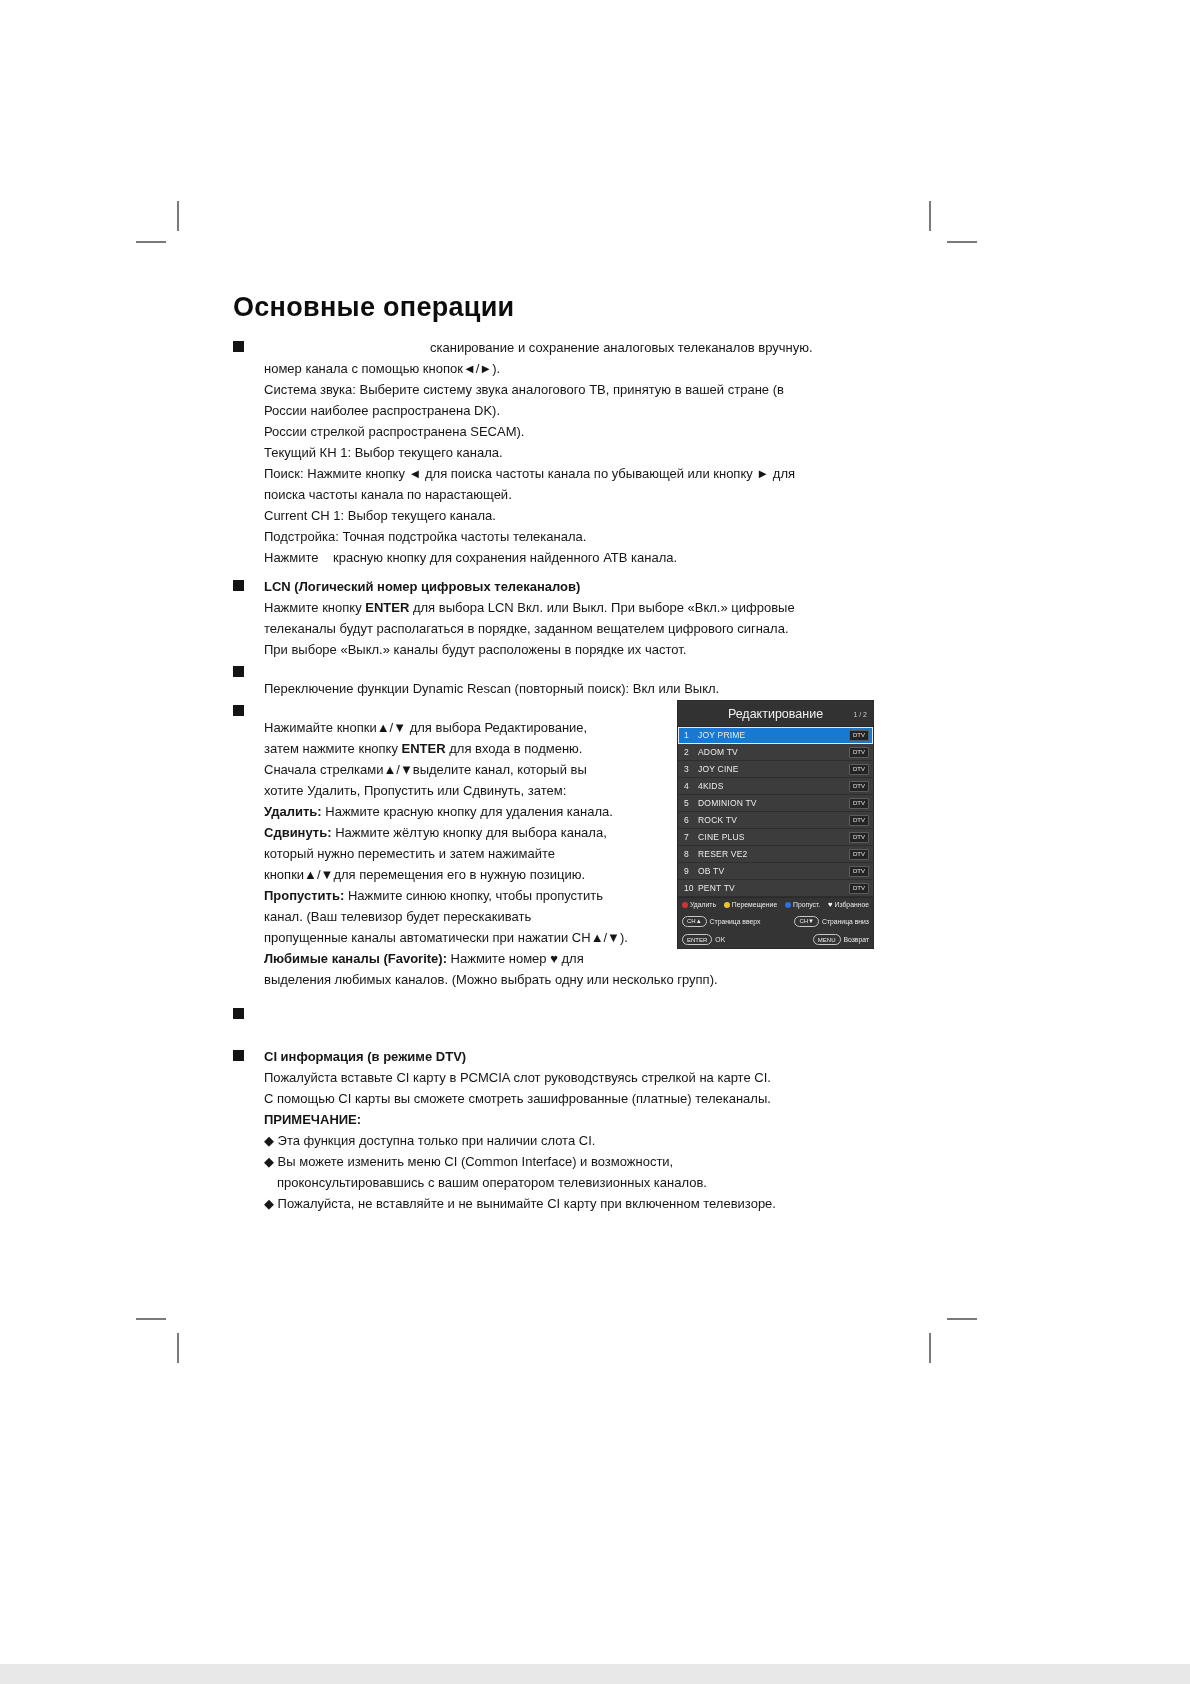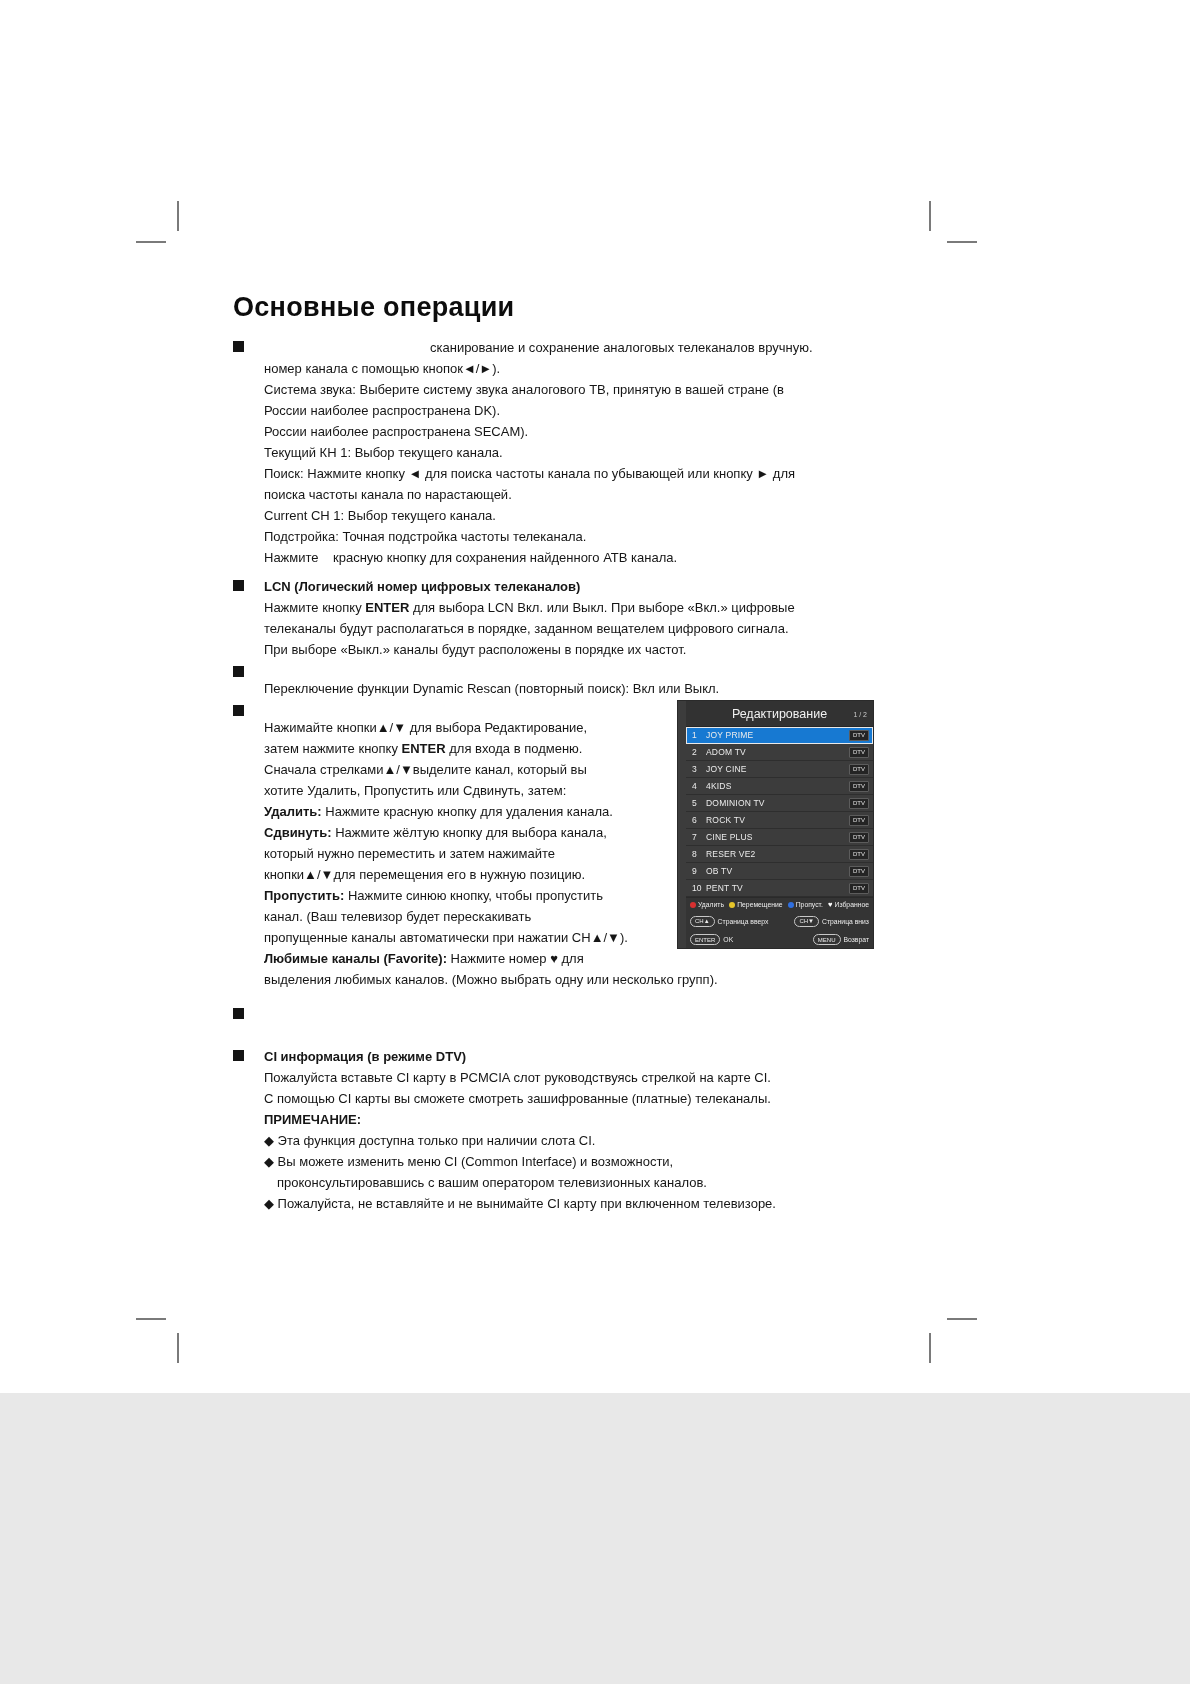--- a/index.html
+++ b/index.html
@@ -1,18 +1,18 @@
 <!DOCTYPE html>
 <html><head>
 <meta charset="utf-8">
 <style>
   * { margin:0; padding:0; box-sizing:border-box; }
   html,body { background:#e8e8e8; }
   .page {
-    position:relative; width:1190px; height:1393px; margin:0 auto;
+    position:relative; width:1190px; height:1664px; margin:0 auto;
     background:#ffffff; font-family:"Liberation Sans", sans-serif; color:#161616;
     overflow:hidden;
   }
   
   .crop { position:absolute; background:#7a7a7a; }
   .crop.v { width:2px; height:30px; }
   .crop.h { width:30px; height:2px; }
 
   .content { position:absolute; left:233px; top:292px; width:705px; }
 
@@ -30,21 +30,21 @@
   .ln { font-size:13px; line-height:21px; min-height:21px; white-space:pre; }
   .ln .bold { font-weight:bold; }
   .ln.blank { min-height:16px; }
   .indent-lg { padding-left:166px; }
   .indent-sm { padding-left:13px; }
 
   
   .tv {
     position:absolute; left:445px; top:0; width:195px; height:247px;
     background:#3c3c3c; z-index:2; display:flex; flex-direction:column;
-    box-shadow:0 0 0 1px #2a2a2a; font-family:"Liberation Sans", sans-serif;padding-left:8px;
+    box-shadow:0 0 0 1px #2a2a2a; font-family:"Liberation Sans", sans-serif;
   }
   .tv-header { height:26px; flex:0 0 26px; background:#323232; border-bottom:1px solid #262626;
     display:flex; align-items:center; justify-content:center; position:relative; }
   .tv-title { color:#f2f2f2; font-size:12.5px; }
   .tv-page { position:absolute; right:6px; top:10px; color:#cccccc; font-size:7px; }
 
   .tv-list { flex:0 0 auto; }
   .tv-row { height:17px; display:flex; align-items:center; padding:0 4px 0 6px;
     border-bottom:1px solid #2e2e2e; background:#3c3c3c; }
   .tv-row.selected { outline:1px solid #e9e9e9; outline-offset:-1px; }
@@ -82,21 +82,21 @@
   <div class="content">
 
     <h1 class="title">Основные операции</h1>
 
     <div class="sec">
       <span class="bullet"></span>
       <div class="ln indent-lg"><span>сканирование и сохранение аналоговых телеканалов вручную.</span></div>
       <div class="ln"><span>номер канала с помощью кнопок◄/►).</span></div>
       <div class="ln"><span>Система звука: Выберите систему звука аналогового ТВ, принятую в вашей стране (в</span></div>
       <div class="ln"><span>России наиболее распространена DK).</span></div>
-      <div class="ln"><span>России наиболее распространена SECAM).</span></div>
+      <div class="ln"><span>России стрелкой распространена SECAM).</span></div>
       <div class="ln"><span>Текущий КН 1: Выбор текущего канала.</span></div>
       <div class="ln"><span>Поиск: Нажмите кнопку ◄ для поиска частоты канала по убывающей или кнопку ► для</span></div>
       <div class="ln"><span>поиска частоты канала по нарастающей.</span></div>
       <div class="ln"><span>Current CH 1: Выбор текущего канала.</span></div>
       <div class="ln"><span>Подстройка: Точная подстройка частоты телеканала.</span></div>
       <div class="ln"><span>Нажмите    красную кнопку для сохранения найденного АТВ канала.</span></div>
     </div>
 
     <div class="sec sec-lcn">
       <span class="bullet"></span>

